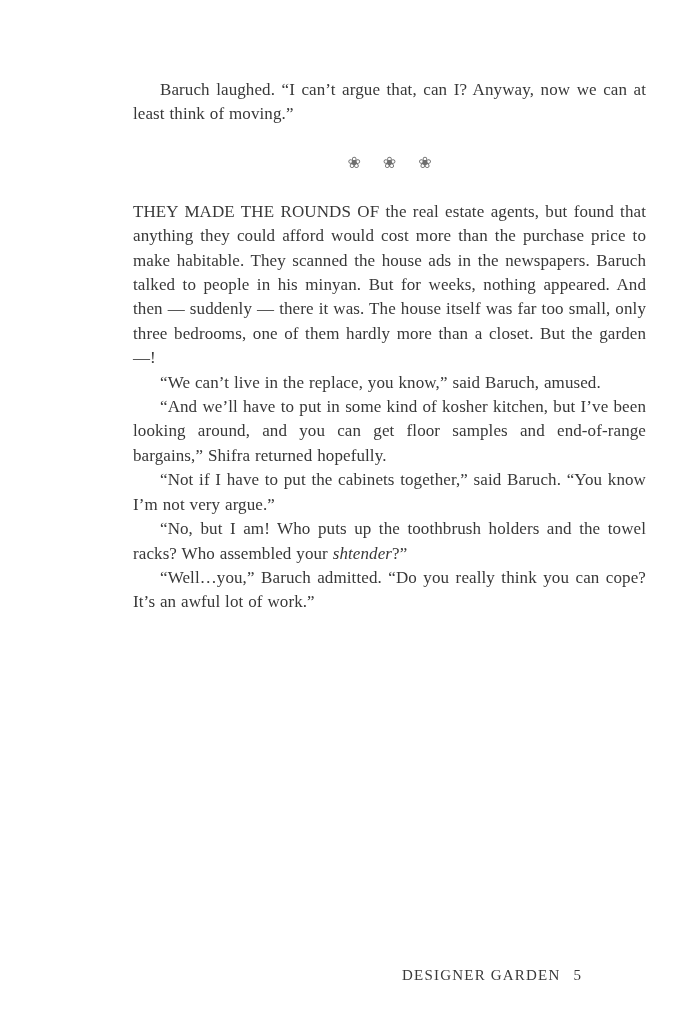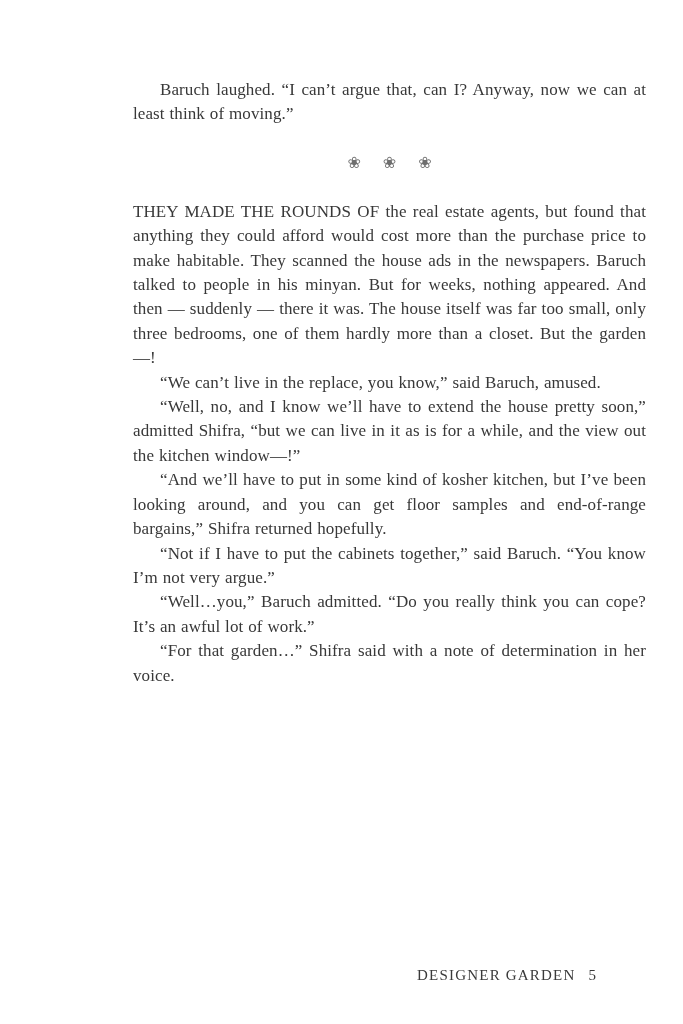--- a/index.html
+++ b/index.html
@@ -43,43 +43,42 @@
     line-height: 20px;
   }
   .flower {
     font-family: "DejaVu Sans", sans-serif;
     font-size: 16px;
     color: #6f6f6f;
     margin: 0 11px;
   }
   .footer {
     position: absolute;
-    right: 87px;
+    right: 102px;
     bottom: 40px;
     font-size: 15px;
     letter-spacing: 1.2px;
     color: #3a3a3a;
     white-space: nowrap;
   }
   .footer .pagenum {
     margin-left: 13px;
     letter-spacing: 0;
   }
 </style>
 </head>
 <body>
 
 <div class="page">
   <div class="body-text">
       <p class="para indent"><span>Baruch laughed. “I can’t argue that, can I? Anyway, now we can at least think of moving.”</span></p>
       <div class="ornament"><span class="flower">❀</span><span class="flower">❀</span><span class="flower">❀</span></div>
       <p class="para"><span>THEY MADE THE ROUNDS OF the real estate agents, but found that anything they could afford would cost more than the purchase price to make habitable. They scanned the house ads in the newspapers. Baruch talked to people in his minyan. But for weeks, nothing appeared. And then — suddenly — there it was. The house itself was far too small, only three bedrooms, one of them hardly more than a closet. But the garden—!</span></p>
       <p class="para indent"><span>“We can’t live in the replace, you know,” said Baruch, amused.</span></p>
-      <p class="para indent"><span>“Well, no, and I know we’ll have to extend the house pretty soon,” admitted Shifra, “but we can live in it as is for a while, and the view out the kitchen window—!”</span></p>
       <p class="para indent"><span>“And we’ll have to put in some kind of kosher kitchen, but I’ve been looking around, and you can get floor samples and end-of-range bargains,” Shifra returned hopefully.</span></p>
       <p class="para indent"><span>“Not if I have to put the cabinets together,” said Baruch. “You know I’m not very argue.”</span></p>
+      <p class="para indent"><span>“No, but I am! Who puts up the toothbrush holders and the towel racks? Who assembled your </span><em>shtender</em><span>?”</span></p>
       <p class="para indent"><span>“Well…you,” Baruch admitted. “Do you really think you can cope? It’s an awful lot of work.”</span></p>
-      <p class="para indent"><span>“For that garden…” Shifra said with a note of determination in her voice.</span></p>
     </div>
   <div class="footer">
     <span>DESIGNER GARDEN</span><span class="pagenum">5</span>
   </div>
 </div>
 
 </body></html>

